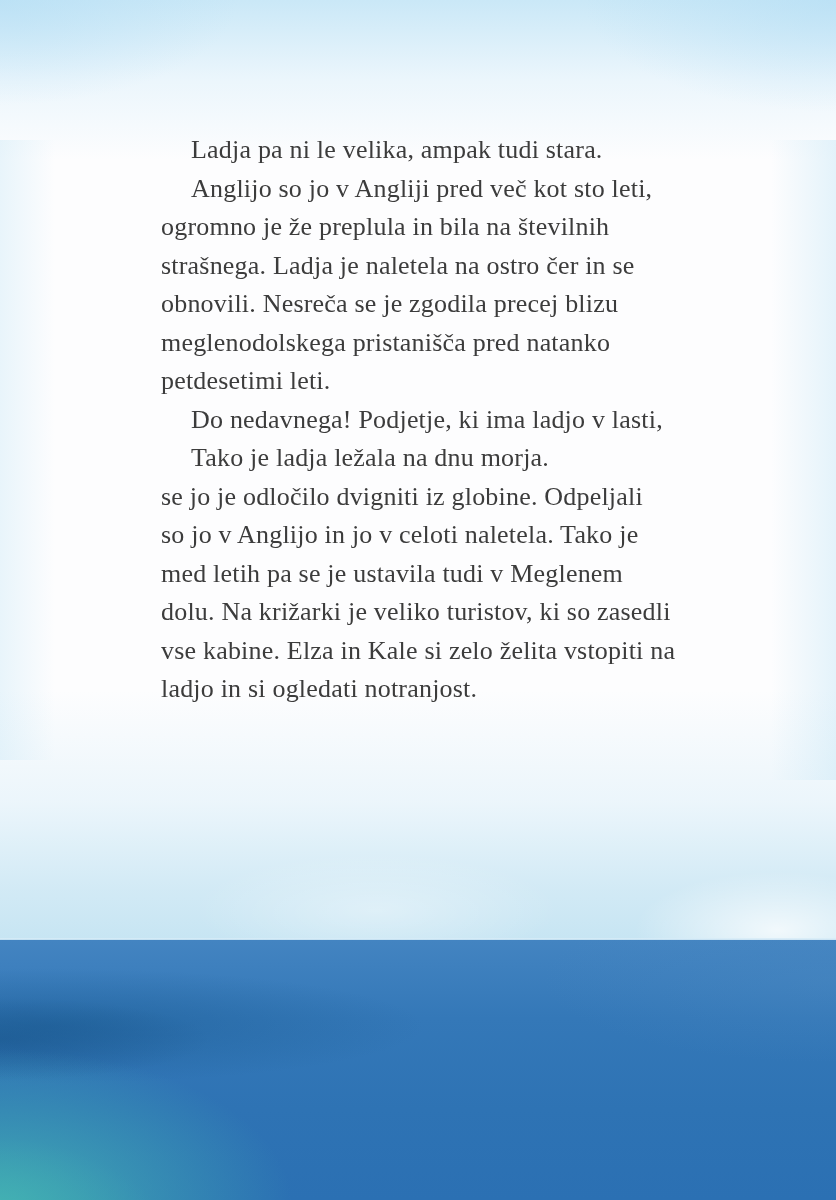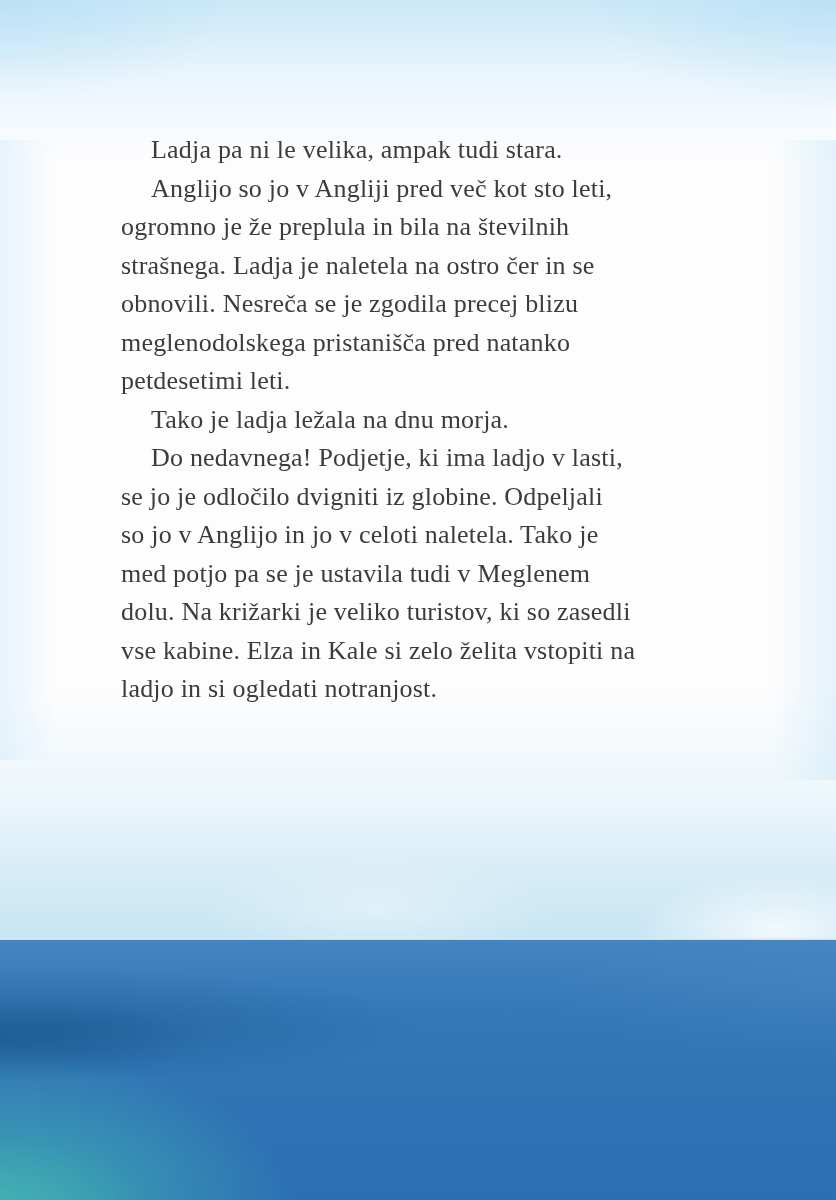--- a/index.html
+++ b/index.html
@@ -83,20 +83,21 @@
     left: 121px;
     top: 131px;
     width: 650px;
     font-size: 26px;
     line-height: 38.5px;
     color: #3c3c3c;
     letter-spacing: 0.2px;
   }
   .line {
     white-space: nowrap;
+    margin-left: 40px;
   }
   .line.indent {
     padding-left: 30px;
   }
 </style>
 </head>
 <body>
 
 <div class="page">
 
@@ -108,23 +109,23 @@
   <div class="sea"></div>
 
   <div class="text-block">
     <div class="line indent">Ladja pa ni le velika, ampak tudi stara.</div>
     <div class="line indent">Anglijo so jo v Angliji pred več kot sto leti,</div>
     <div class="line">ogromno je že preplula in bila na številnih</div>
     <div class="line">strašnega. Ladja je naletela na ostro čer in se</div>
     <div class="line">obnovili. Nesreča se je zgodila precej blizu</div>
     <div class="line">meglenodolskega pristanišča pred natanko</div>
     <div class="line">petdesetimi leti.</div>
+    <div class="line indent">Do nedavnega! Podjetje, ki ima ladjo v lasti,</div>
     <div class="line indent">Tako je ladja ležala na dnu morja.</div>
-    <div class="line indent">Do nedavnega! Podjetje, ki ima ladjo v lasti,</div>
     <div class="line">se jo je odločilo dvigniti iz globine. Odpeljali</div>
     <div class="line">so jo v Anglijo in jo v celoti naletela. Tako je</div>
-    <div class="line">med potjo pa se je ustavila tudi v Meglenem</div>
+    <div class="line">med letih pa se je ustavila tudi v Meglenem</div>
     <div class="line">dolu. Na križarki je veliko turistov, ki so zasedli</div>
     <div class="line">vse kabine. Elza in Kale si zelo želita vstopiti na</div>
     <div class="line">ladjo in si ogledati notranjost.</div>
   </div>
 
 </div>
 
 </body></html>

